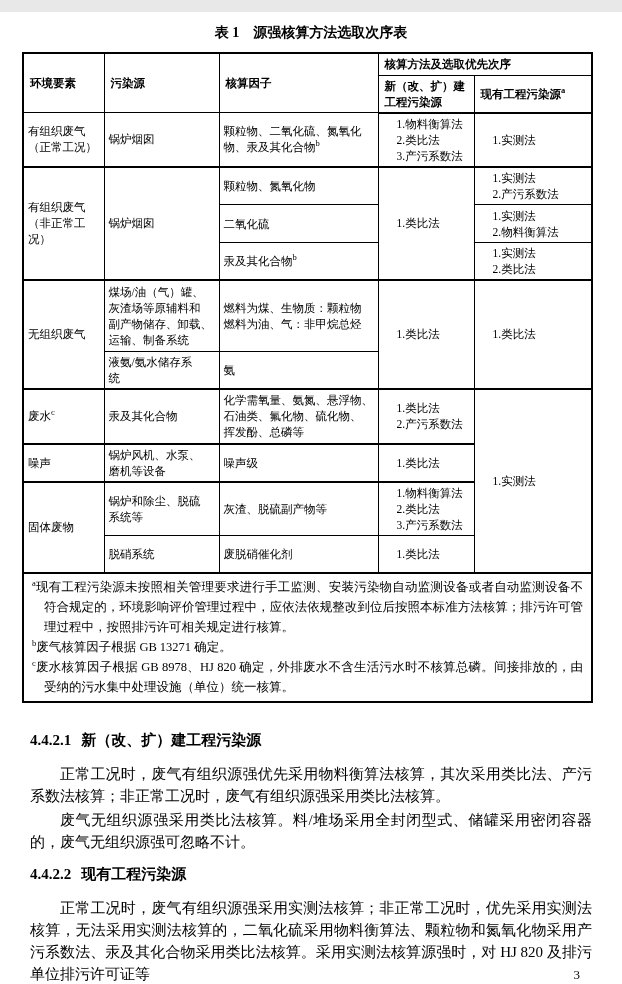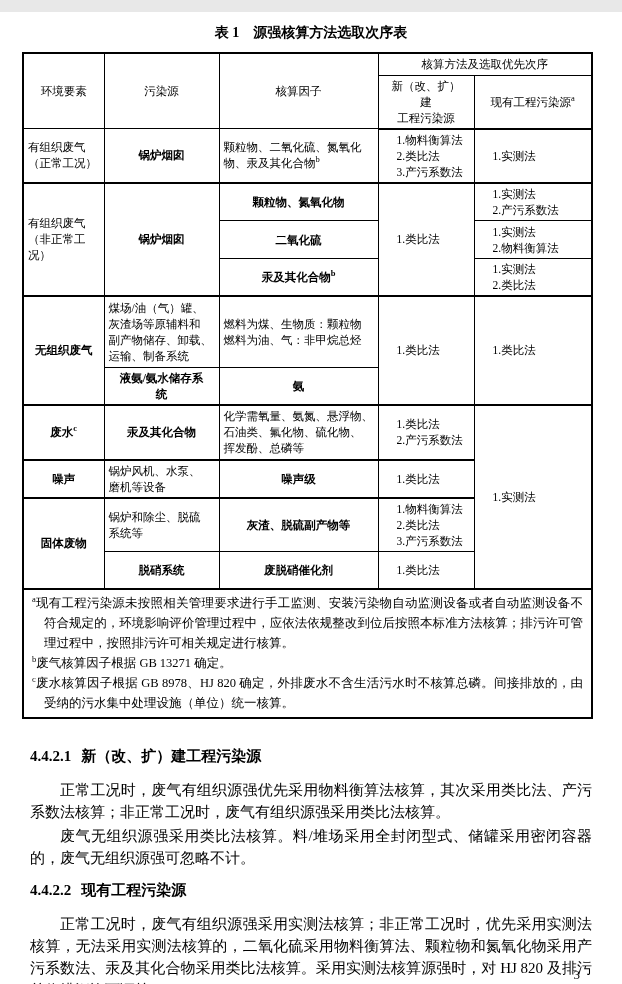--- a/index.html
+++ b/index.html
@@ -20,24 +20,24 @@
     font-size:11.5px;
   }
   .t th, .t td {
     border:1px solid #000;
     padding:2px 4px;
     vertical-align:middle;
     white-space:pre-line;
     line-height:16px;
     overflow:hidden;
   }
-  .t th { font-weight:normal; text-align:center; padding:2px 12px; }
+  .t th { font-weight:bold; text-align:left; padding:2px 6px; }
   thead tr:last-child th { border-bottom:2px solid #000; }
   tr.grp td { border-top:2px solid #000; }
-  td.c { text-align:center;font-weight:bold; }
+  td.c { text-align:left; }
   td.l { text-align:left; }
   td.m { text-align:left; padding-left:18px; }
   sup { font-size:8.5px; vertical-align:super; line-height:0; }
   td.fn-cell {
     vertical-align:top; text-align:justify;
     font-size:12.5px; line-height:20px;
     padding:3px 8px 4px 8px;
     white-space:normal;
   }
   .fnote { padding-left:12px; text-indent:-12px; }

